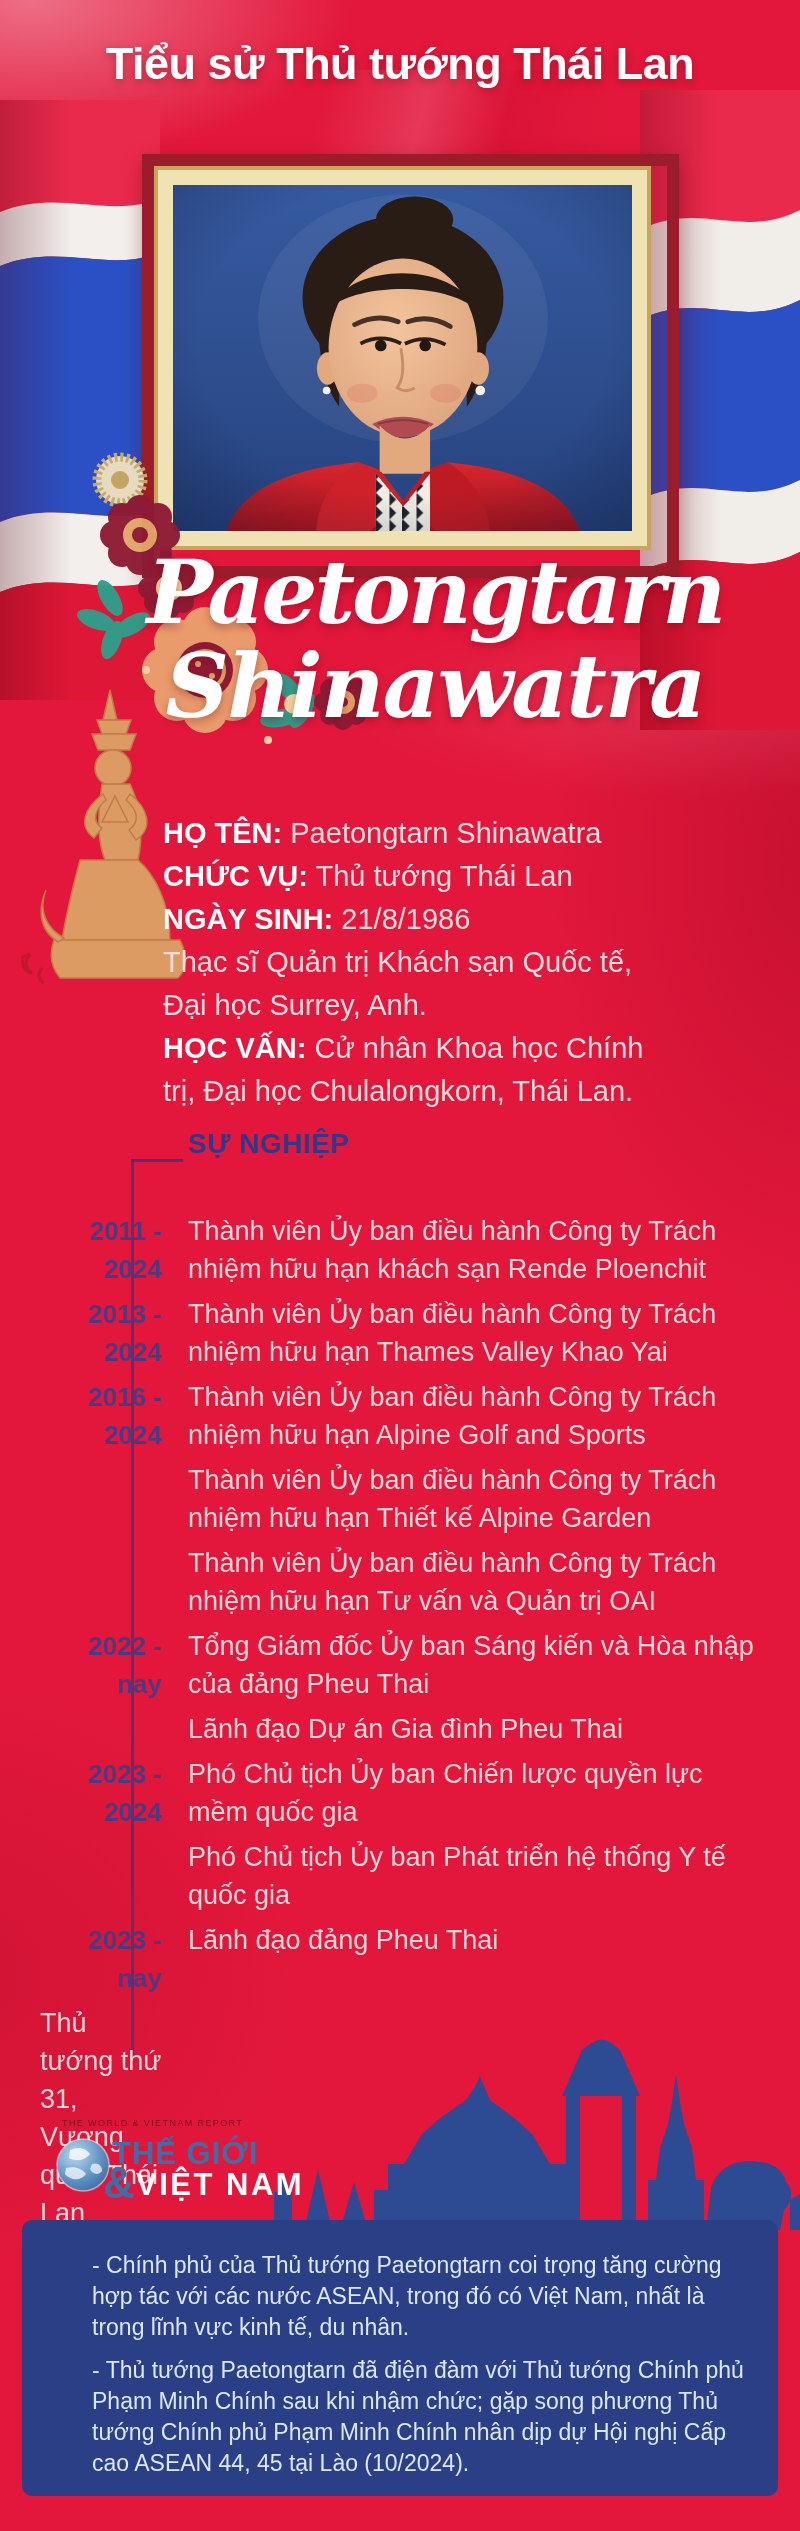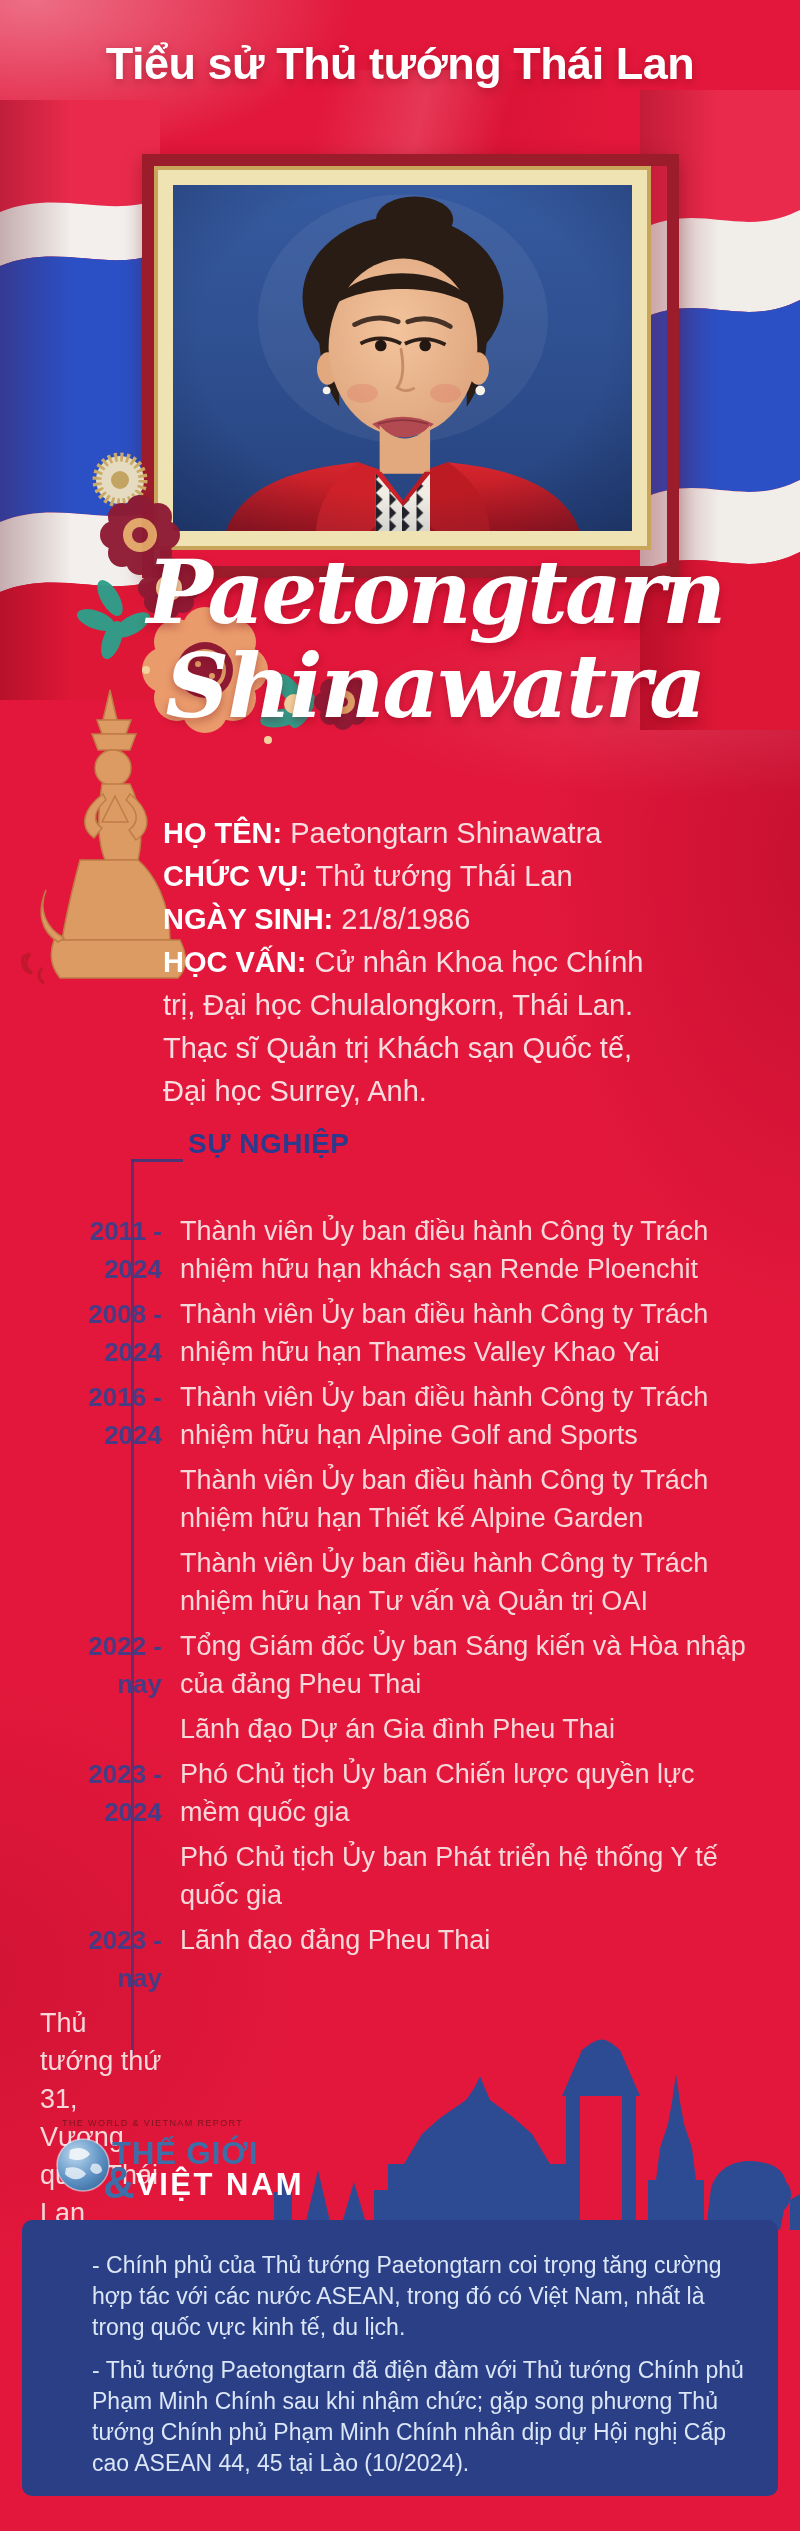--- a/index.html
+++ b/index.html
@@ -42,21 +42,21 @@
 
   .profile{position:absolute;left:163px;top:812px;width:510px;font-size:29px;line-height:43px;color:#f7dde0;}
   .profile b{color:#ffffff;font-weight:bold;}
 
   .career-heading{position:absolute;left:188px;top:1128px;font-size:28px;font-weight:bold;
     color:#2c3a8e;letter-spacing:.5px;}
   .tl-corner-h{position:absolute;left:131px;top:1159px;width:52px;height:3px;background:#35387c;opacity:.85;}
   .tl-line-v{position:absolute;left:131px;top:1159px;width:3px;height:896px;background:#35387c;opacity:.7;}
 
   .entries{position:absolute;left:40px;top:1212px;width:730px;}
-  .entry{display:grid;grid-template-columns:122px 1fr;column-gap:18px;margin-bottom:7px;}
+  .entry{display:grid;grid-template-columns:122px 1fr;column-gap:26px;margin-bottom:7px;}
   .entry-period{font-size:26px;font-weight:bold;color:#3d3f8a;text-align:right;line-height:38px;
     white-space:pre-line;opacity:.92;}
   .entry-text{font-size:27px;color:#f6d8da;line-height:38px;max-width:572px;}
 
   .skyline{position:absolute;left:270px;top:2030px;}
 
   .logo{position:absolute;left:56px;top:2118px;width:260px;}
   .logo-tagline{font-size:9px;font-weight:normal;color:#7d1420;letter-spacing:1.4px;margin-left:6px;}
   .logo-row{position:relative;margin-top:8px;height:72px;}
   .globe{position:absolute;left:0;top:2px;}
@@ -264,35 +264,35 @@
 
   <div class="name-block">
     <div class="name-line1">Paetongtarn</div>
     <div class="name-line2">Shinawatra</div>
   </div>
 
   <div class="profile">
     <div><b>HỌ TÊN:</b> <span>Paetongtarn Shinawatra</span></div>
     <div><b>CHỨC VỤ:</b> <span>Thủ tướng Thái Lan</span></div>
     <div><b>NGÀY SINH:</b> <span>21/8/1986</span></div>
+    <div><span>Thạc sĩ Quản trị Khách sạn Quốc tế, Đại học Surrey, Anh.</span></div>
     <div><b>HỌC VẤN:</b> <span>Cử nhân Khoa học Chính trị, Đại học Chulalongkorn, Thái Lan.</span></div>
-    <div><span>Thạc sĩ Quản trị Khách sạn Quốc tế, Đại học Surrey, Anh.</span></div>
   </div>
 
   <div class="career-heading">SỰ NGHIỆP</div>
   <div class="tl-corner-h"></div>
   <div class="tl-line-v"></div>
 
   <div class="entries">
     <div class="entry">
         <div class="entry-period">2011 - 2024</div>
         <div class="entry-text">Thành viên Ủy ban điều hành Công ty Trách nhiệm hữu hạn khách sạn Rende Ploenchit</div>
       </div>
     <div class="entry">
-        <div class="entry-period">2008 - 2024</div>
+        <div class="entry-period">2013 - 2024</div>
         <div class="entry-text">Thành viên Ủy ban điều hành Công ty Trách nhiệm hữu hạn Thames Valley Khao Yai</div>
       </div>
     <div class="entry">
         <div class="entry-period">2016 - 2024</div>
         <div class="entry-text">Thành viên Ủy ban điều hành Công ty Trách nhiệm hữu hạn Alpine Golf and Sports</div>
       </div>
     <div class="entry">
         <div class="entry-period"></div>
         <div class="entry-text">Thành viên Ủy ban điều hành Công ty Trách nhiệm hữu hạn Thiết kế Alpine Garden</div>
       </div>
@@ -355,17 +355,17 @@
         <path d="M36,26 C42,24 46,28 46,33 C42,38 36,36 34,31 Z" fill="#e8f0f8" opacity=".8"></path>
         <ellipse cx="27" cy="27" rx="26" ry="26" fill="none" stroke="rgba(255,255,255,.5)" stroke-width="1.5"></ellipse>
       </svg>
       <div class="logo-l1">THẾ GIỚI</div>
       <div class="logo-amp">&amp;</div>
       <div class="logo-l2">VIỆT NAM</div>
     </div>
   </div>
 
   <div class="footer-panel">
-    <p>- Chính phủ của Thủ tướng Paetongtarn coi trọng tăng cường hợp tác với các nước ASEAN, trong đó có Việt Nam, nhất là trong quốc vực kinh tế, du lịch.</p>
+    <p>- Chính phủ của Thủ tướng Paetongtarn coi trọng tăng cường hợp tác với các nước ASEAN, trong đó có Việt Nam, nhất là trong lĩnh vực kinh tế, du nhân.</p>
     <p>- Thủ tướng Paetongtarn đã điện đàm với Thủ tướng Chính phủ Phạm Minh Chính sau khi nhậm chức; gặp song phương Thủ tướng Chính phủ Phạm Minh Chính nhân dịp dự Hội nghị Cấp cao ASEAN 44, 45 tại Lào (10/2024).</p>
   </div>
 
 </div>
 
 </body></html>

